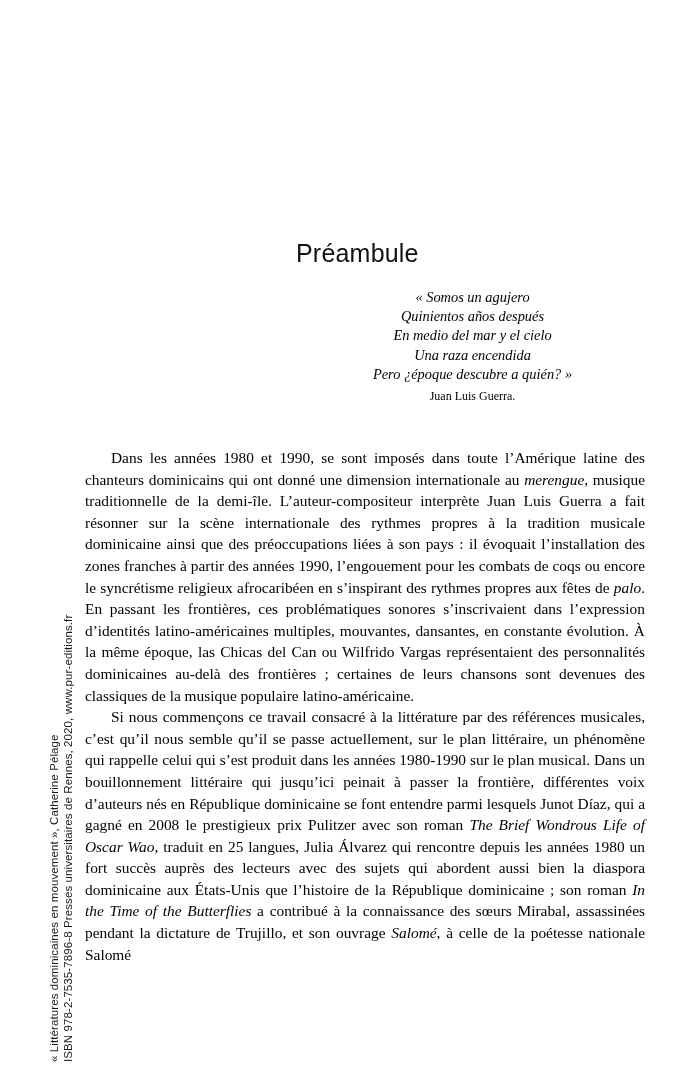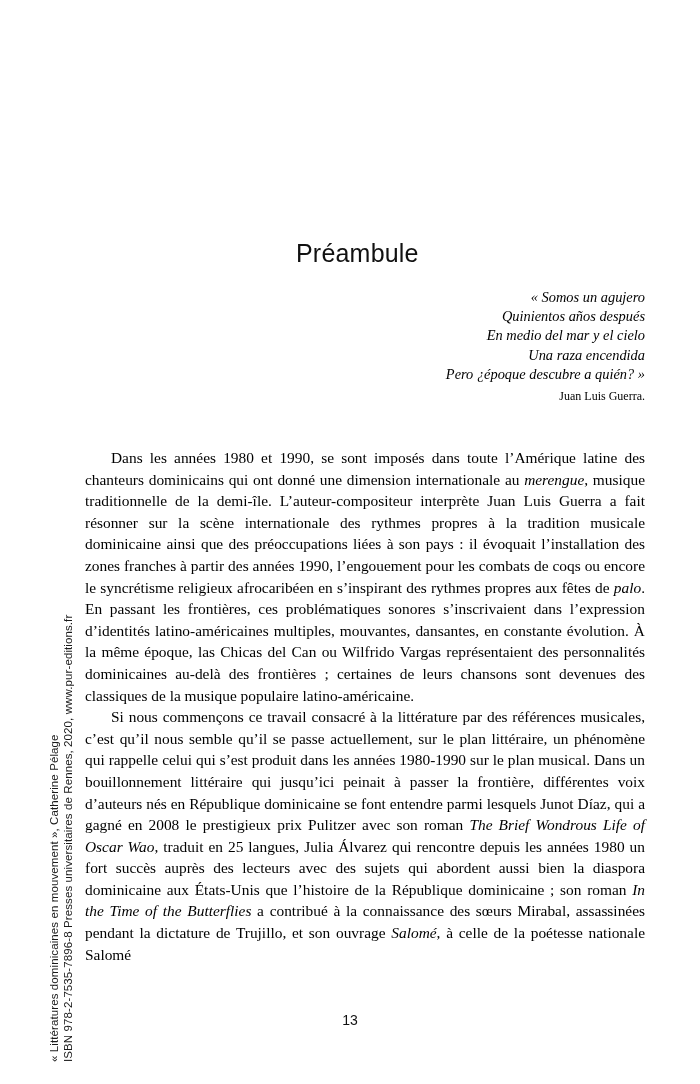--- a/index.html
+++ b/index.html
@@ -55,21 +55,21 @@
     letter-spacing: 0.2px;
     color: #111111;
   }
 
   
   .epigraph {
     position: absolute;
     left: 300px;
     top: 288px;
     width: 345px;
-    text-align: right;
+    text-align: center;
   }
   .epigraph-line {
     font-style: italic;
     font-size: 14.4px;
     line-height: 19.2px;
     white-space: nowrap;
   }
   .epigraph-source {
     font-style: normal;
     font-size: 12px;
@@ -128,15 +128,14 @@
         <div class="epigraph-line">Pero ¿époque descubre a quién? »</div>
       </div>
     <div class="epigraph-source">Juan Luis Guerra.</div>
   </div>
 
   <div class="body-text">
     <p>Dans les années 1980 et 1990, se sont imposés dans toute l’Amérique latine des chanteurs dominicains qui ont donné une dimension internationale au <i>merengue</i>, musique traditionnelle de la demi-île. L’auteur-compositeur interprète Juan Luis Guerra a fait résonner sur la scène internationale des rythmes propres à la tradition musicale dominicaine ainsi que des préoccupations liées à son pays : il évoquait l’installation des zones franches à partir des années 1990, l’engouement pour les combats de coqs ou encore le syncrétisme religieux afrocaribéen en s’inspirant des rythmes propres aux fêtes de <i>palo</i>. En passant les frontières, ces problématiques sonores s’inscrivaient dans l’expression d’identités latino-américaines multiples, mouvantes, dansantes, en constante évolution. À la même époque, las Chicas del Can ou Wilfrido Vargas représentaient des personnalités dominicaines au-delà des frontières ; certaines de leurs chansons sont devenues des classiques de la musique populaire latino-américaine.</p>
     <p>Si nous commençons ce travail consacré à la littérature par des références musicales, c’est qu’il nous semble qu’il se passe actuellement, sur le plan littéraire, un phénomène qui rappelle celui qui s’est produit dans les années 1980-1990 sur le plan musical. Dans un bouillonnement littéraire qui jusqu’ici peinait à passer la frontière, différentes voix d’auteurs nés en République dominicaine se font entendre parmi lesquels Junot Díaz, qui a gagné en 2008 le prestigieux prix Pulitzer avec son roman <i>The Brief Wondrous Life of Oscar Wao</i>, traduit en 25 langues, Julia Álvarez qui rencontre depuis les années 1980 un fort succès auprès des lecteurs avec des sujets qui abordent aussi bien la diaspora dominicaine aux États-Unis que l’histoire de la République dominicaine ; son roman <i>In the Time of the Butterflies</i> a contribué à la connaissance des sœurs Mirabal, assassinées pendant la dictature de Trujillo, et son ouvrage <i>Salomé</i>, à celle de la poétesse nationale Salomé</p>
   </div>
 
-  <div class="folio">13</div>
 
 </div>
 
 </body></html>

